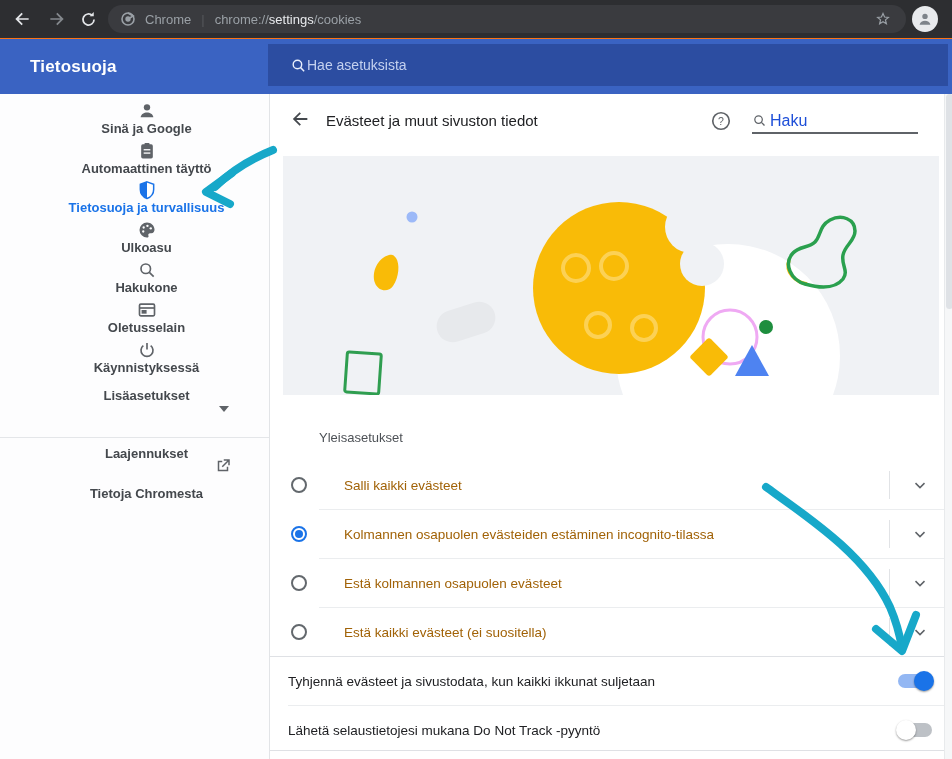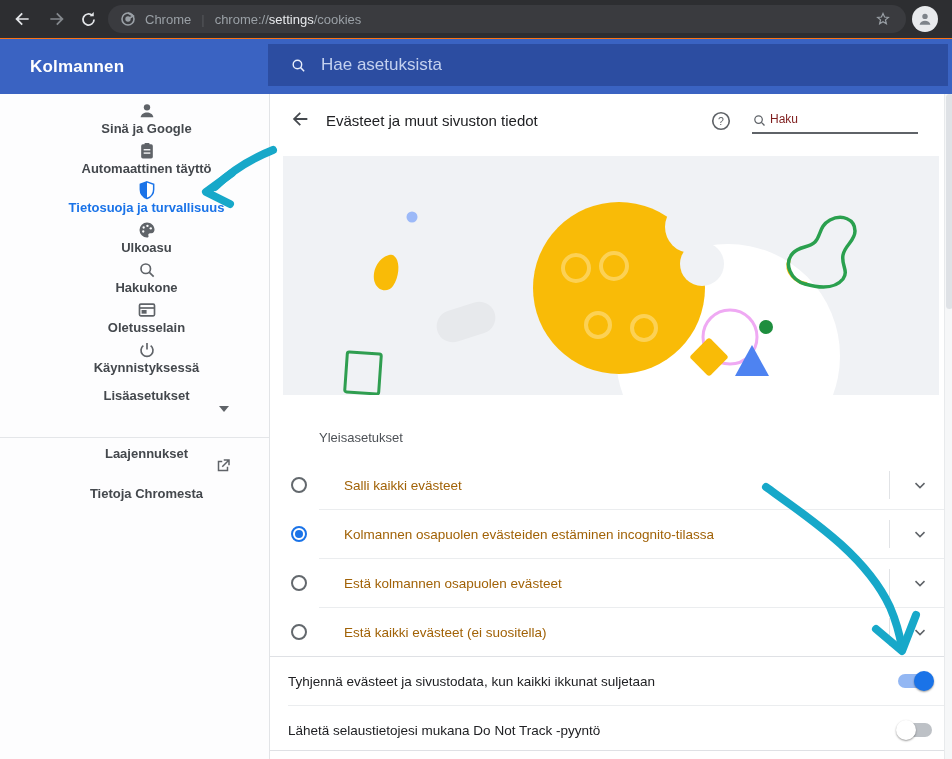--- a/index.html
+++ b/index.html
@@ -16,38 +16,38 @@
   .omni-star{position:absolute;right:14px;top:5px;}
   .avatar{position:absolute;left:912px;top:6px;width:26px;height:26px;border-radius:50%;background:#e8eaed;
           display:flex;align-items:center;justify-content:center;}
 
   
   .bluebar{position:absolute;left:0;top:39px;width:952px;height:55px;background:#3a63c2;}
   .app-title{position:absolute;left:30px;top:0;height:55px;display:flex;align-items:center;
              color:#fff;font-size:17px;font-weight:bold;letter-spacing:.2px;}
   .settings-search{position:absolute;left:268px;top:5px;width:680px;height:42px;background:#2c4da1;
                    display:flex;align-items:center;padding-left:22px;box-sizing:border-box;}
-  .settings-search .ph{color:#c4d1ef;font-size:17px;margin-left:14px;}
+  .settings-search .ph{color:#c4d1ef;font-size:14px;}
 
   
   .sidebar{position:absolute;left:0;top:94px;width:269px;height:665px;background:#fdfdfe;}
   .side-item{position:absolute;left:0;width:269px;height:40px;display:flex;align-items:center;cursor:pointer;flex-direction:column;}
   .side-item .sicon{width:20px;height:20px;margin-left:24px;display:flex;}
   .side-item .slabel{margin-left:24px;font-size:13px;font-weight:bold;color:#44484d;}
   .side-item.sel .slabel{color:#1a73e8;}
   .side-divider{position:absolute;left:0;width:269px;height:1px;background:#e4e6e9;}
   .caret{width:0;height:0;border-left:5px solid transparent;border-right:5px solid transparent;border-top:6px solid #5f6368;}
 
   
   .content{position:absolute;left:269px;top:94px;width:675px;height:665px;background:#fff;border-left:1px solid #e2e4e7;}
   .page-head{position:absolute;left:0;top:0;width:675px;height:56px;}
   .page-title{position:absolute;left:56px;top:18px;font-size:15px;color:#202124;}
   .help-btn{position:absolute;left:440px;top:16px;width:22px;height:22px;}
   .haku{position:absolute;left:482px;top:16px;width:170px;}
-  .haku .htxt{position:absolute;left:18px;top:2px;font-size:12px;color:#7f1d1d;}
+  .haku .htxt{position:absolute;left:18px;top:2px;font-size:16px;color:#1d4ed8;}
   .haku .hline{position:absolute;left:0;top:22px;width:166px;height:2px;background:#5f6368;}
 
   .banner{position:absolute;left:13px;top:62px;width:656px;height:239px;}
 
   .section-title{position:absolute;left:49px;top:336px;font-size:13px;color:#4d5156;}
 
   .rrow{position:absolute;left:0;width:675px;height:48px;cursor:pointer;}
   .radio{position:absolute;left:21px;top:16px;width:16px;height:16px;border-radius:50%;border:2px solid #63686d;box-sizing:border-box;}
   .rrow.checked .radio{border-color:#1a73e8;}
   .rrow.checked .radio::after{content:"";position:absolute;left:2px;top:2px;width:8px;height:8px;border-radius:50%;background:#1a73e8;}
@@ -112,21 +112,21 @@
     </div>
     <div class="avatar">
       <svg width="18" height="18" viewBox="0 0 24 24">
         <circle cx="12" cy="8.5" r="3.6" fill="#7d838a"></circle>
         <path d="M4.8 19.5c.6-3.6 3.8-5.2 7.2-5.2s6.6 1.6 7.2 5.2z" fill="#7d838a"></path>
       </svg>
     </div>
   </div>
 
   <div class="bluebar">
-    <div class="app-title">Kolmannen</div>
+    <div class="app-title">Tietosuoja</div>
     <div class="settings-search">
       <svg width="17" height="17" viewBox="0 0 24 24">
         <circle cx="10.5" cy="10.5" r="6" fill="none" stroke="#e8eefc" stroke-width="2"></circle>
         <line x1="15" y1="15" x2="20" y2="20" stroke="#e8eefc" stroke-width="2"></line>
       </svg>
       <span class="ph">Hae asetuksista</span>
     </div>
   </div>
 
   <div class="sidebar">

